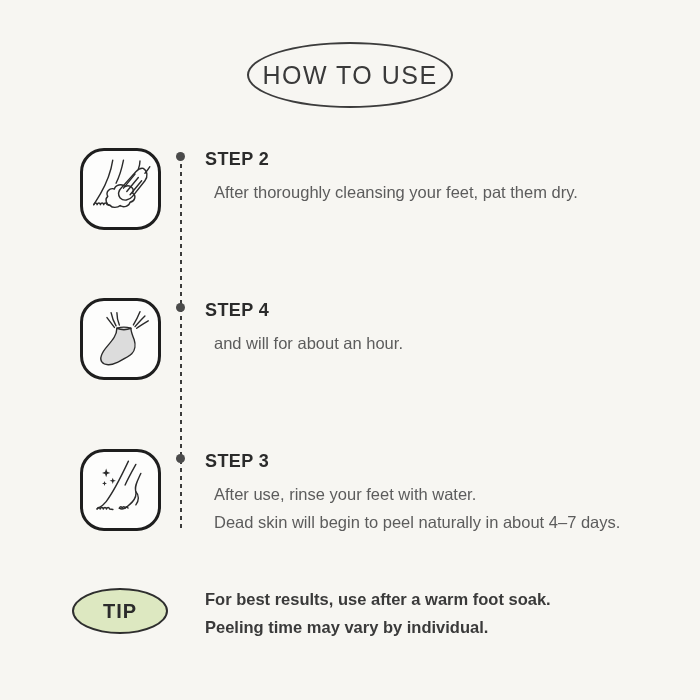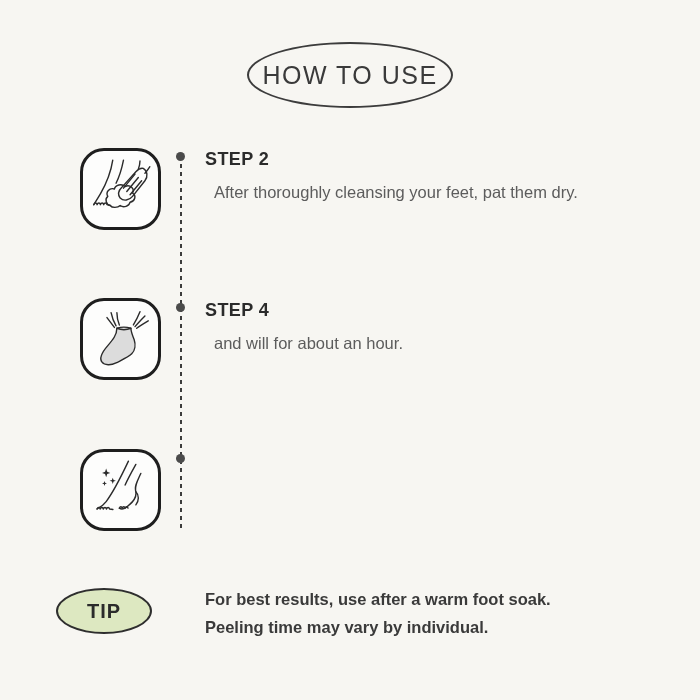--- a/index.html
+++ b/index.html
@@ -34,21 +34,21 @@
 
   
   .step{position:absolute;left:205px;width:478px;}
   .step1{top:149px}.step2{top:300px}.step3{top:451px}
   .step h2{margin:0;font-size:18px;font-weight:bold;color:#2b2b2b;letter-spacing:.4px;}
   .step .body{margin:8px 9px 0;font-size:16.5px;line-height:28px;color:#5c5c5c;}
   .step .body span{display:block;}
 
   
   .tip-oval{
-    position:absolute;left:56px;top:588px;width:92px;height:42px;
+    position:absolute;left:72px;top:588px;width:92px;height:42px;
     background:#dde8c1;border:2px solid #2e2e2e;border-radius:50%;
     display:flex;align-items:center;justify-content:center;
   }
   .tip-oval span{font-size:20px;font-weight:bold;color:#2b2b2b;letter-spacing:1px;}
   .tip-text{
     position:absolute;left:205px;top:585px;
     font-size:16.5px;font-weight:bold;color:#3a3a3a;line-height:28px;
   }
   .tip-text span{display:block;}
 </style>
@@ -123,20 +123,27 @@
     </p>
   </section>
 
   <section class="step step2">
     <h2>STEP 4</h2>
     <p class="body">
       <span>and will for about an hour.</span>
     </p>
   </section>
 
+  <section class="step step3">
+    <h2>STEP 3</h2>
+    <p class="body">
+      <span>After use, rinse your feet with water.</span>
+      <span>Dead skin will begin to peel naturally in about 4–7 days.</span>
+    </p>
+  </section>
 
   <div class="tip-oval">
     <span>TIP</span>
   </div>
   <div class="tip-text">
     <span>For best results, use after a warm foot soak.</span>
     <span>Peeling time may vary by individual.</span>
   </div>
 
 </div>

